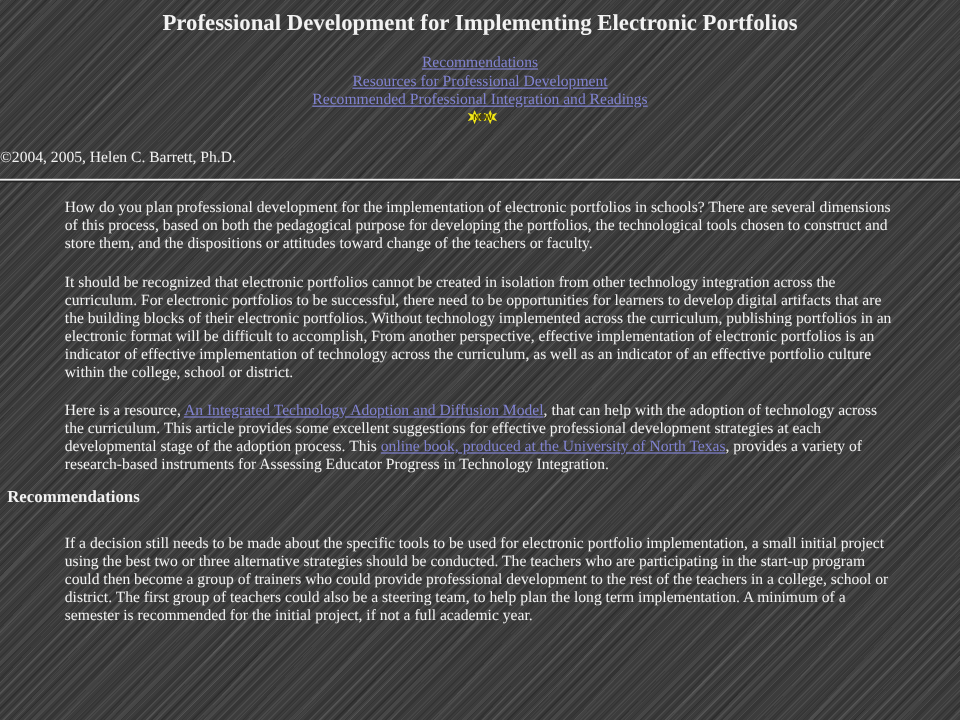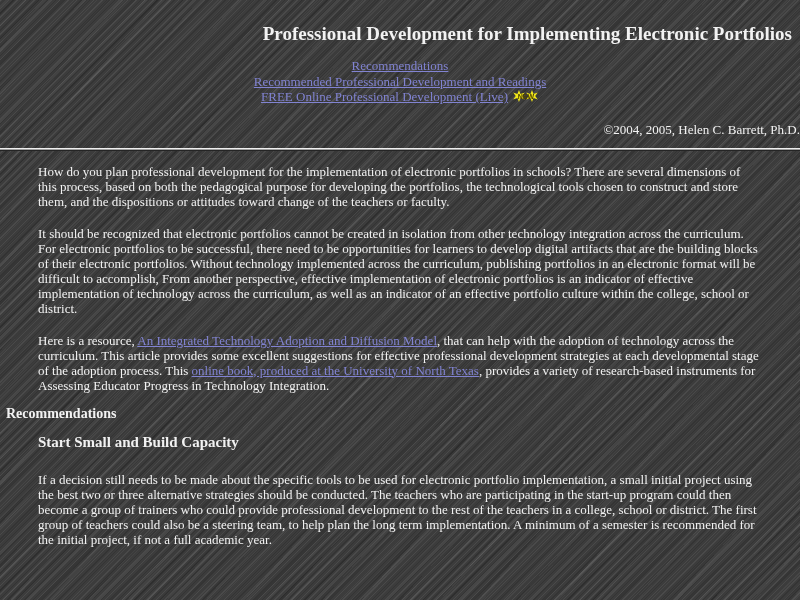--- a/index.html
+++ b/index.html
@@ -7,29 +7,29 @@
     width:800px; height:600px; overflow:hidden; position:relative;
     background-color:#3c3c3c;
     background-image:
       repeating-linear-gradient(135deg, rgba(255,255,255,0.07) 0px, rgba(255,255,255,0.07) 1px, rgba(255,255,255,0) 1px, rgba(255,255,255,0) 3px, rgba(0,0,0,0.14) 3px, rgba(0,0,0,0.14) 4px, rgba(255,255,255,0) 4px, rgba(255,255,255,0) 6px),
       repeating-linear-gradient(135deg, rgba(255,255,255,0.05) 0px, rgba(255,255,255,0.05) 2px, rgba(255,255,255,0) 2px, rgba(255,255,255,0) 9px, rgba(0,0,0,0.10) 9px, rgba(0,0,0,0.10) 11px, rgba(255,255,255,0) 11px, rgba(255,255,255,0) 17px),
       repeating-linear-gradient(132deg, rgba(0,0,0,0.05) 0px, rgba(0,0,0,0.05) 3px, rgba(255,255,255,0.03) 3px, rgba(255,255,255,0.03) 6px, rgba(255,255,255,0) 6px, rgba(255,255,255,0) 29px);
     color:#f2f2f2;
     font-family:"Liberation Serif","DejaVu Serif",serif;
   }
   a { color:#8183d2; text-decoration:underline; cursor:pointer; }
-  .title { text-align:right; font-size:19px; line-height:20px; font-weight:bold; margin:24px 8px 0 8px; }
+  .title { text-align:center; font-size:19px; line-height:20px; font-weight:bold; margin:10px 8px 0 8px; }
   .nav { text-align:center; font-size:13px; line-height:15.5px; margin-top:14px; }
   .nav-line { white-space:nowrap; }
-  .copyright { text-align:right; font-size:13px; line-height:15px; margin-top:17px; }
+  .copyright { text-align:left; font-size:13px; line-height:15px; margin-top:17px; }
   hr.divider {
     border:none; height:3px; margin:11px 0 0 0; width:100%;
     background:linear-gradient(to bottom,#efefef 0px,#efefef 1px,#9f9f9f 1px,#9f9f9f 2px,#242424 2px,#242424 3px);
   }
-  blockquote { margin:0 38px; padding:0; font-size:13px; line-height:15px; }
+  blockquote { margin:0 54px; padding:0; font-size:13px; line-height:15px; }
   blockquote p { margin:17px 0 0 0; }
   .bq-intro p.first { margin-top:13px; }
   .rec-heading { font-size:14px; line-height:16px; font-weight:bold; margin:13px 0 0 6px; }
   .sub-heading { font-size:15px; line-height:16px; font-weight:bold; margin:12px 0 0 0; }
   .bq-rec p { margin-top:22px; }
   
   .new-badge { display:inline-block; position:relative; width:26px; height:14px; margin-left:5px; vertical-align:-2px; }
   .burst { position:absolute; top:1px; width:12px; height:12px; background:#f0e618;
     clip-path:polygon(50% 0%, 63% 33%, 98% 21%, 77% 50%, 98% 79%, 63% 67%, 50% 100%, 37% 67%, 2% 79%, 23% 50%, 2% 21%, 37% 33%);
   }
@@ -38,32 +38,32 @@
   .new-text { position:absolute; left:0; right:0; top:4px; text-align:center;
     font-family:"Liberation Sans","DejaVu Sans",sans-serif; font-size:7px; line-height:7px; font-weight:bold; color:#4f4400; letter-spacing:0; }
 </style>
 </head>
 <body>
 
 <div class="title">Professional Development for Implementing Electronic Portfolios</div>
 
 <div class="nav">
   <div class="nav-line"><a>Recommendations</a></div>
-  <div class="nav-line"><a>Recommended Professional Development and Readings</a></div>
-  <div class="nav-line"><a>FREE Online Professional Development (Live)</a><span class="new-badge"><span class="burst b1"></span><span class="burst b2"></span><span class="new-text">NEW</span></span></div>
+  <div class="nav-line"><a>Resources for Professional Development</a></div>
+  <div class="nav-line"><a>Recommended Professional Integration and Readings</a></div>
+  <div class="nav-line"><span class="new-badge"><span class="burst b1"></span><span class="burst b2"></span><span class="new-text">NEW</span></span></div>
 </div>
 
 <div class="copyright">©2004, 2005, Helen C. Barrett, Ph.D.</div>
 
 <hr class="divider">
 
 <blockquote class="bq-intro">
   <p class="first">How do you plan professional development for the implementation of electronic portfolios in schools? There are several dimensions of this process, based on both the pedagogical purpose for developing the portfolios, the technological tools chosen to construct and store them, and the dispositions or attitudes toward change of the teachers or faculty.</p>
   <p>It should be recognized that electronic portfolios cannot be created in isolation from other technology integration across the curriculum. For electronic portfolios to be successful, there need to be opportunities for learners to develop digital artifacts that are the building blocks of their electronic portfolios. Without technology implemented across the curriculum, publishing portfolios in an electronic format will be difficult to accomplish, From another perspective, effective implementation of electronic portfolios is an indicator of effective implementation of technology across the curriculum, as well as an indicator of an effective portfolio culture within the college, school or district.</p>
   <p><span>Here is a resource, </span><a>An Integrated Technology Adoption and Diffusion Model</a><span>, that can help with the adoption of technology across the curriculum. This article provides some excellent suggestions for effective professional development strategies at each developmental stage of the adoption process. This </span><a>online book, produced at the University of North Texas</a><span>, provides a variety of research-based instruments for Assessing Educator Progress in Technology Integration.</span></p>
 </blockquote>
 
 <div class="rec-heading">Recommendations</div>
 
 <blockquote class="bq-rec">
-  <div class="sub-heading">Start Small and Build Capacity</div>
   <p>If a decision still needs to be made about the specific tools to be used for electronic portfolio implementation, a small initial project using the best two or three alternative strategies should be conducted. The teachers who are participating in the start-up program could then become a group of trainers who could provide professional development to the rest of the teachers in a college, school or district. The first group of teachers could also be a steering team, to help plan the long term implementation. A minimum of a semester is recommended for the initial project, if not a full academic year.</p>
 </blockquote>
 
 </body></html>

